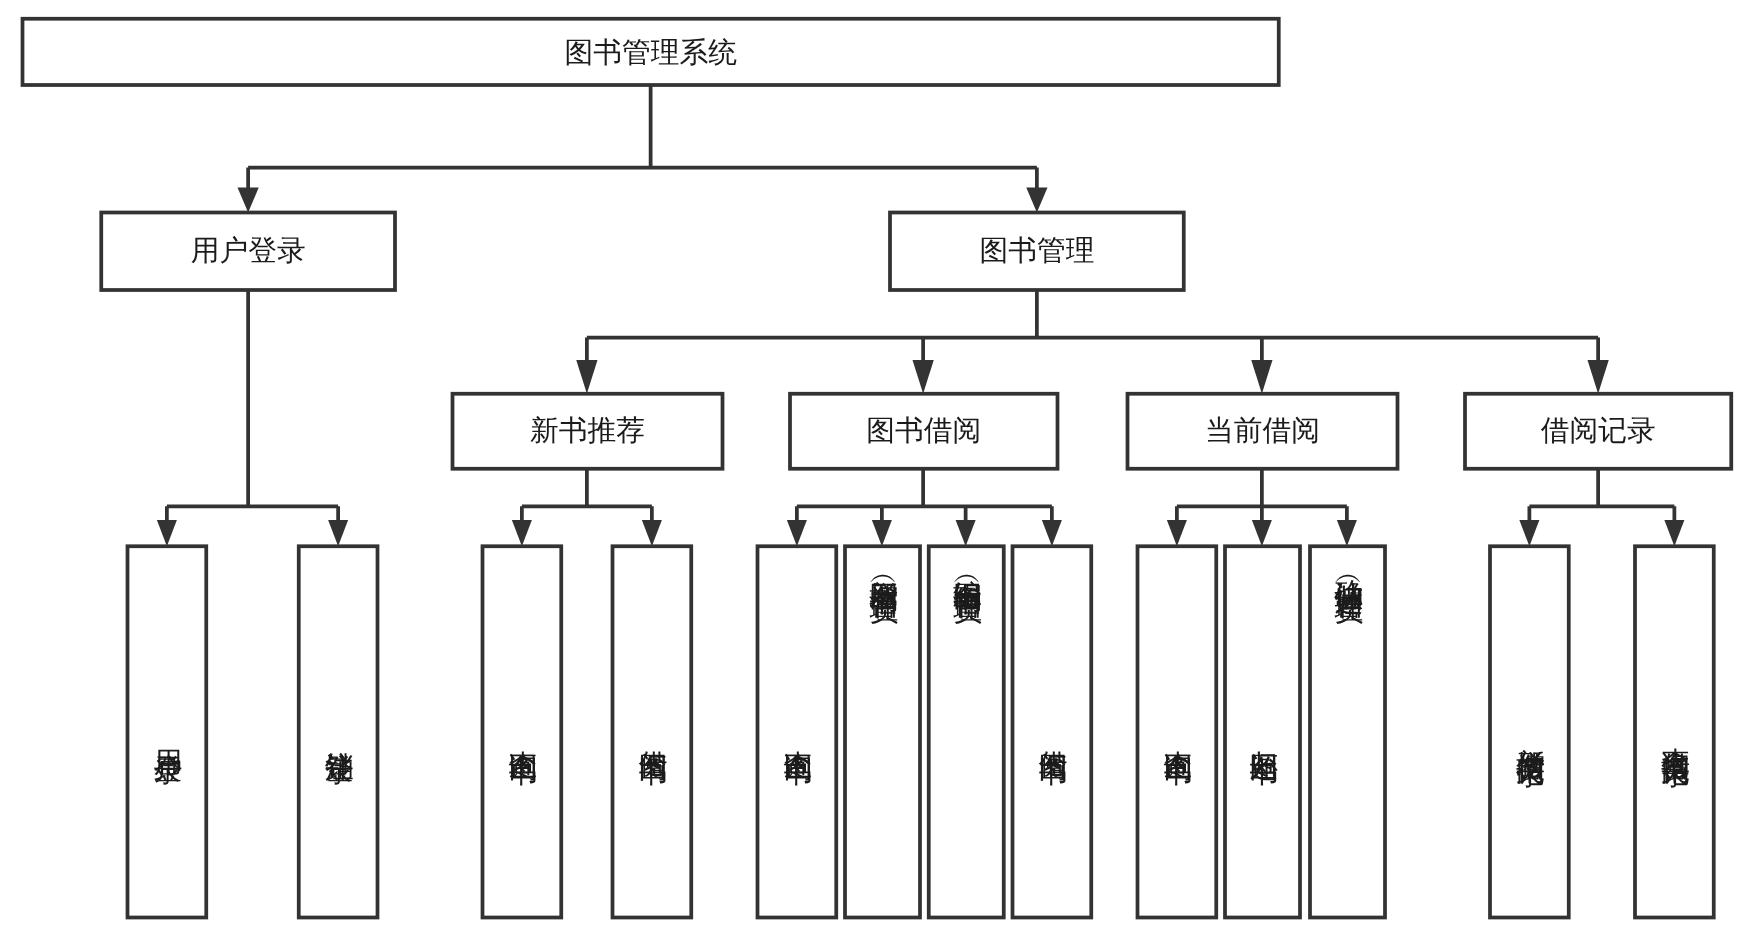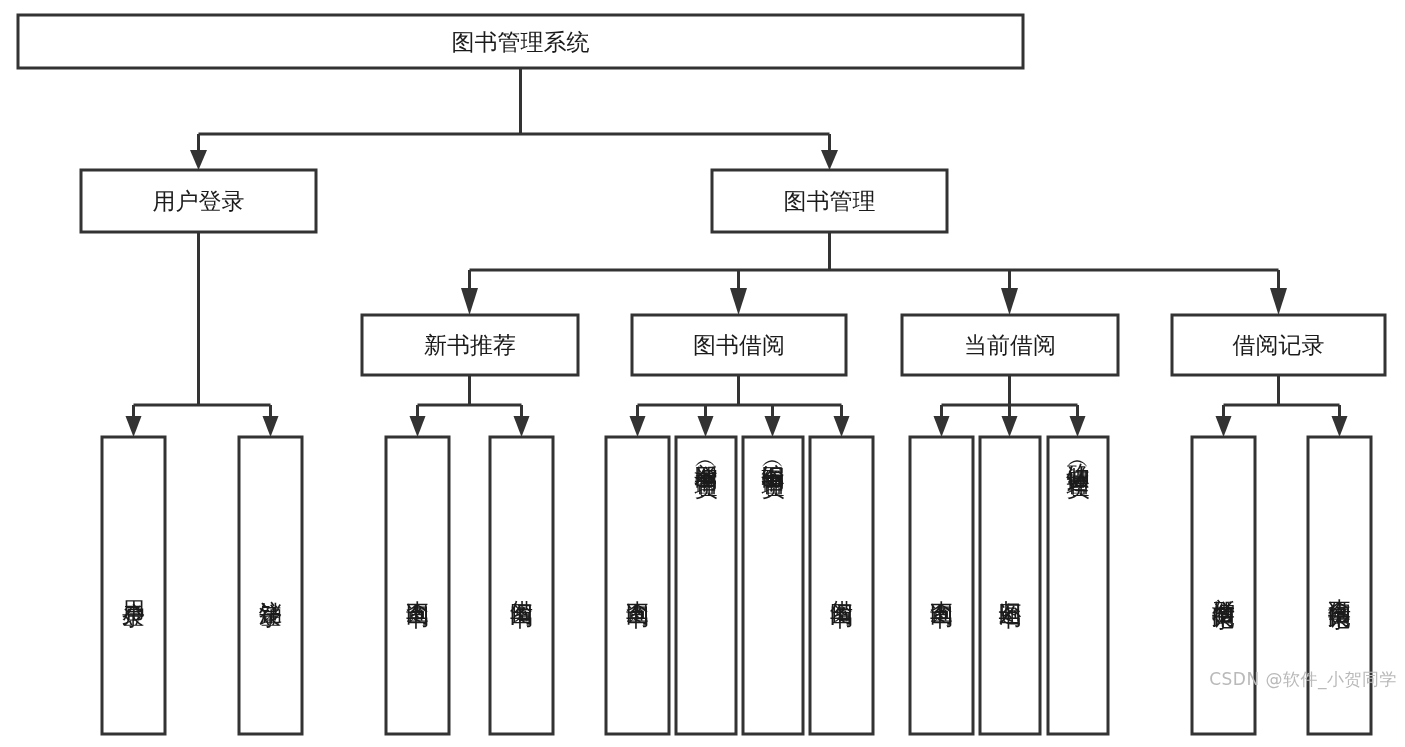--- a/index.html
+++ b/index.html
@@ -212,14 +212,13 @@
   <div class="node-label-v" style="left:743px; top:437px; width:60px; height:297px; justify-content:flex-start; padding-top:8px; box-sizing:border-box;">编辑图书（管理员）</div>
   <div class="node-label-v" style="left:810px; top:437px; width:63px; height:297px;">借阅图书</div>
 
   <div class="node-label-v" style="left:910px; top:437px; width:63px; height:297px;">查询图书</div>
   <div class="node-label-v" style="left:980px; top:437px; width:60px; height:297px;">归还图书</div>
   <div class="node-label-v" style="left:1048px; top:437px; width:60px; height:297px; justify-content:flex-start; padding-top:8px; box-sizing:border-box;">确认归还（管理员）</div>
 
   <div class="node-label-v" style="left:1192px; top:437px; width:63px; height:297px;">新增借阅记录</div>
   <div class="node-label-v" style="left:1308px; top:437px; width:63px; height:297px;">查询借阅记录</div>
 
-  <div class="watermark">CSDN @软件_小贺同学</div>
 </div>
 
 </body></html>

